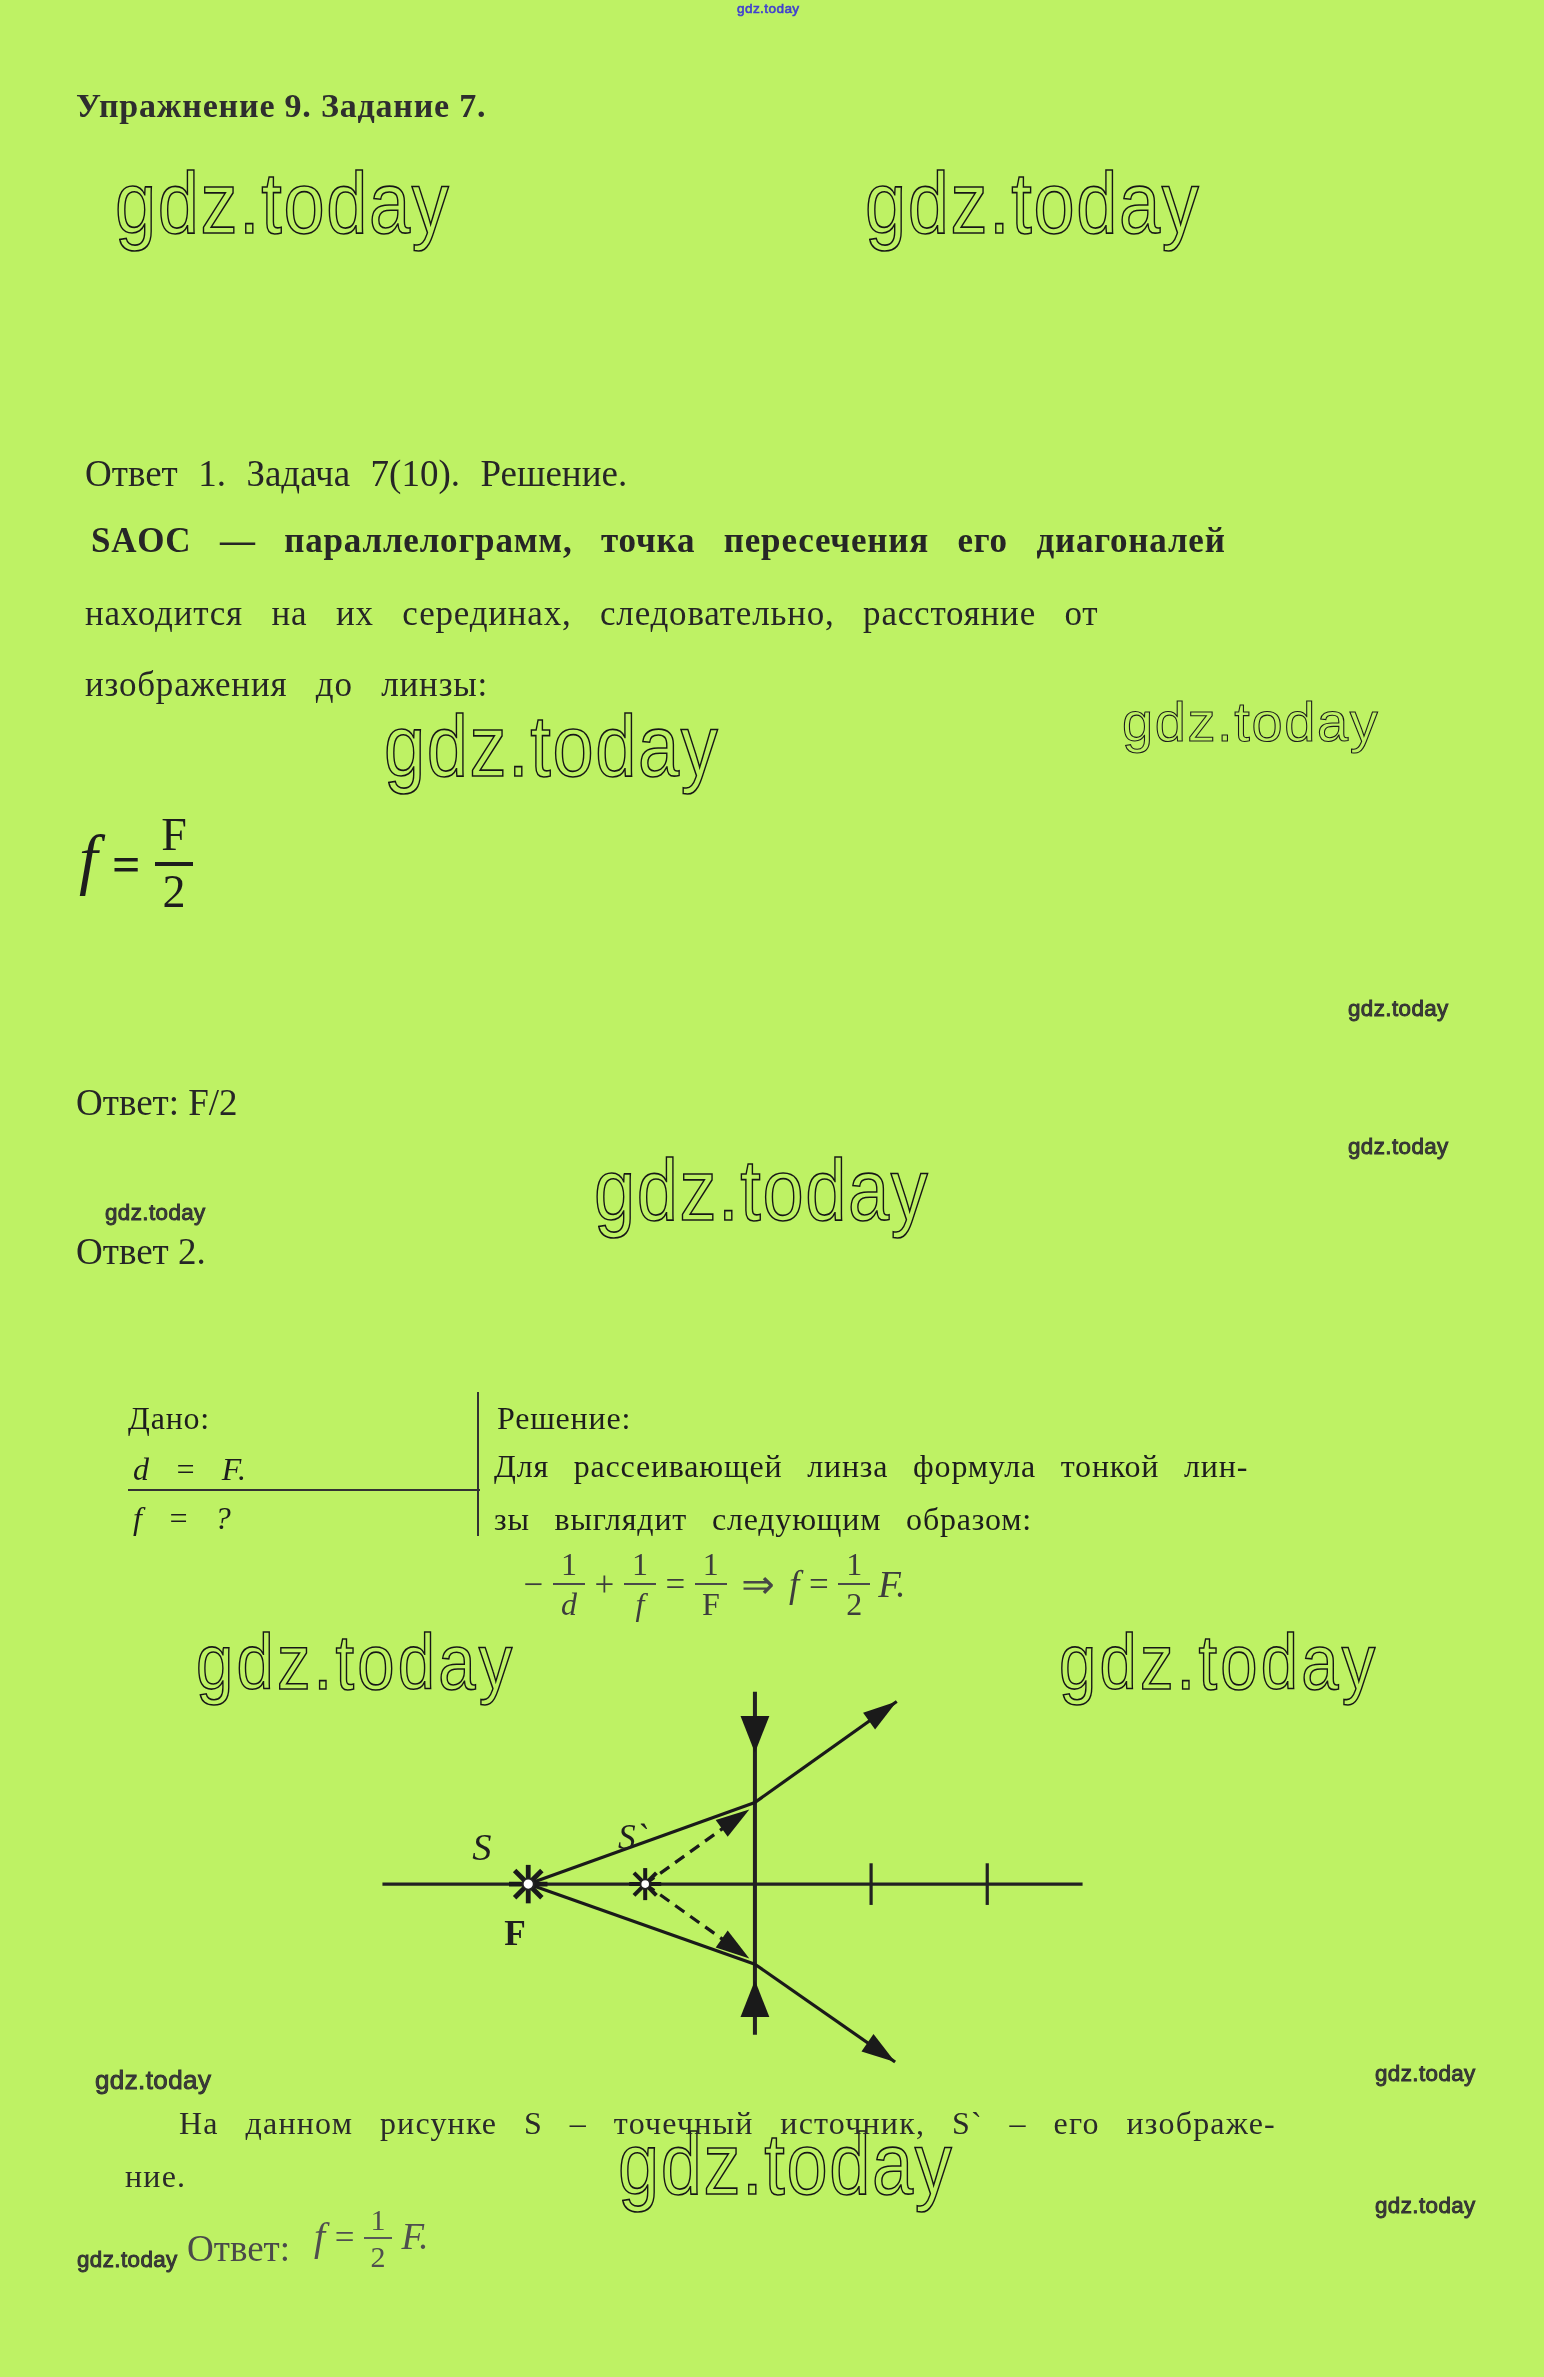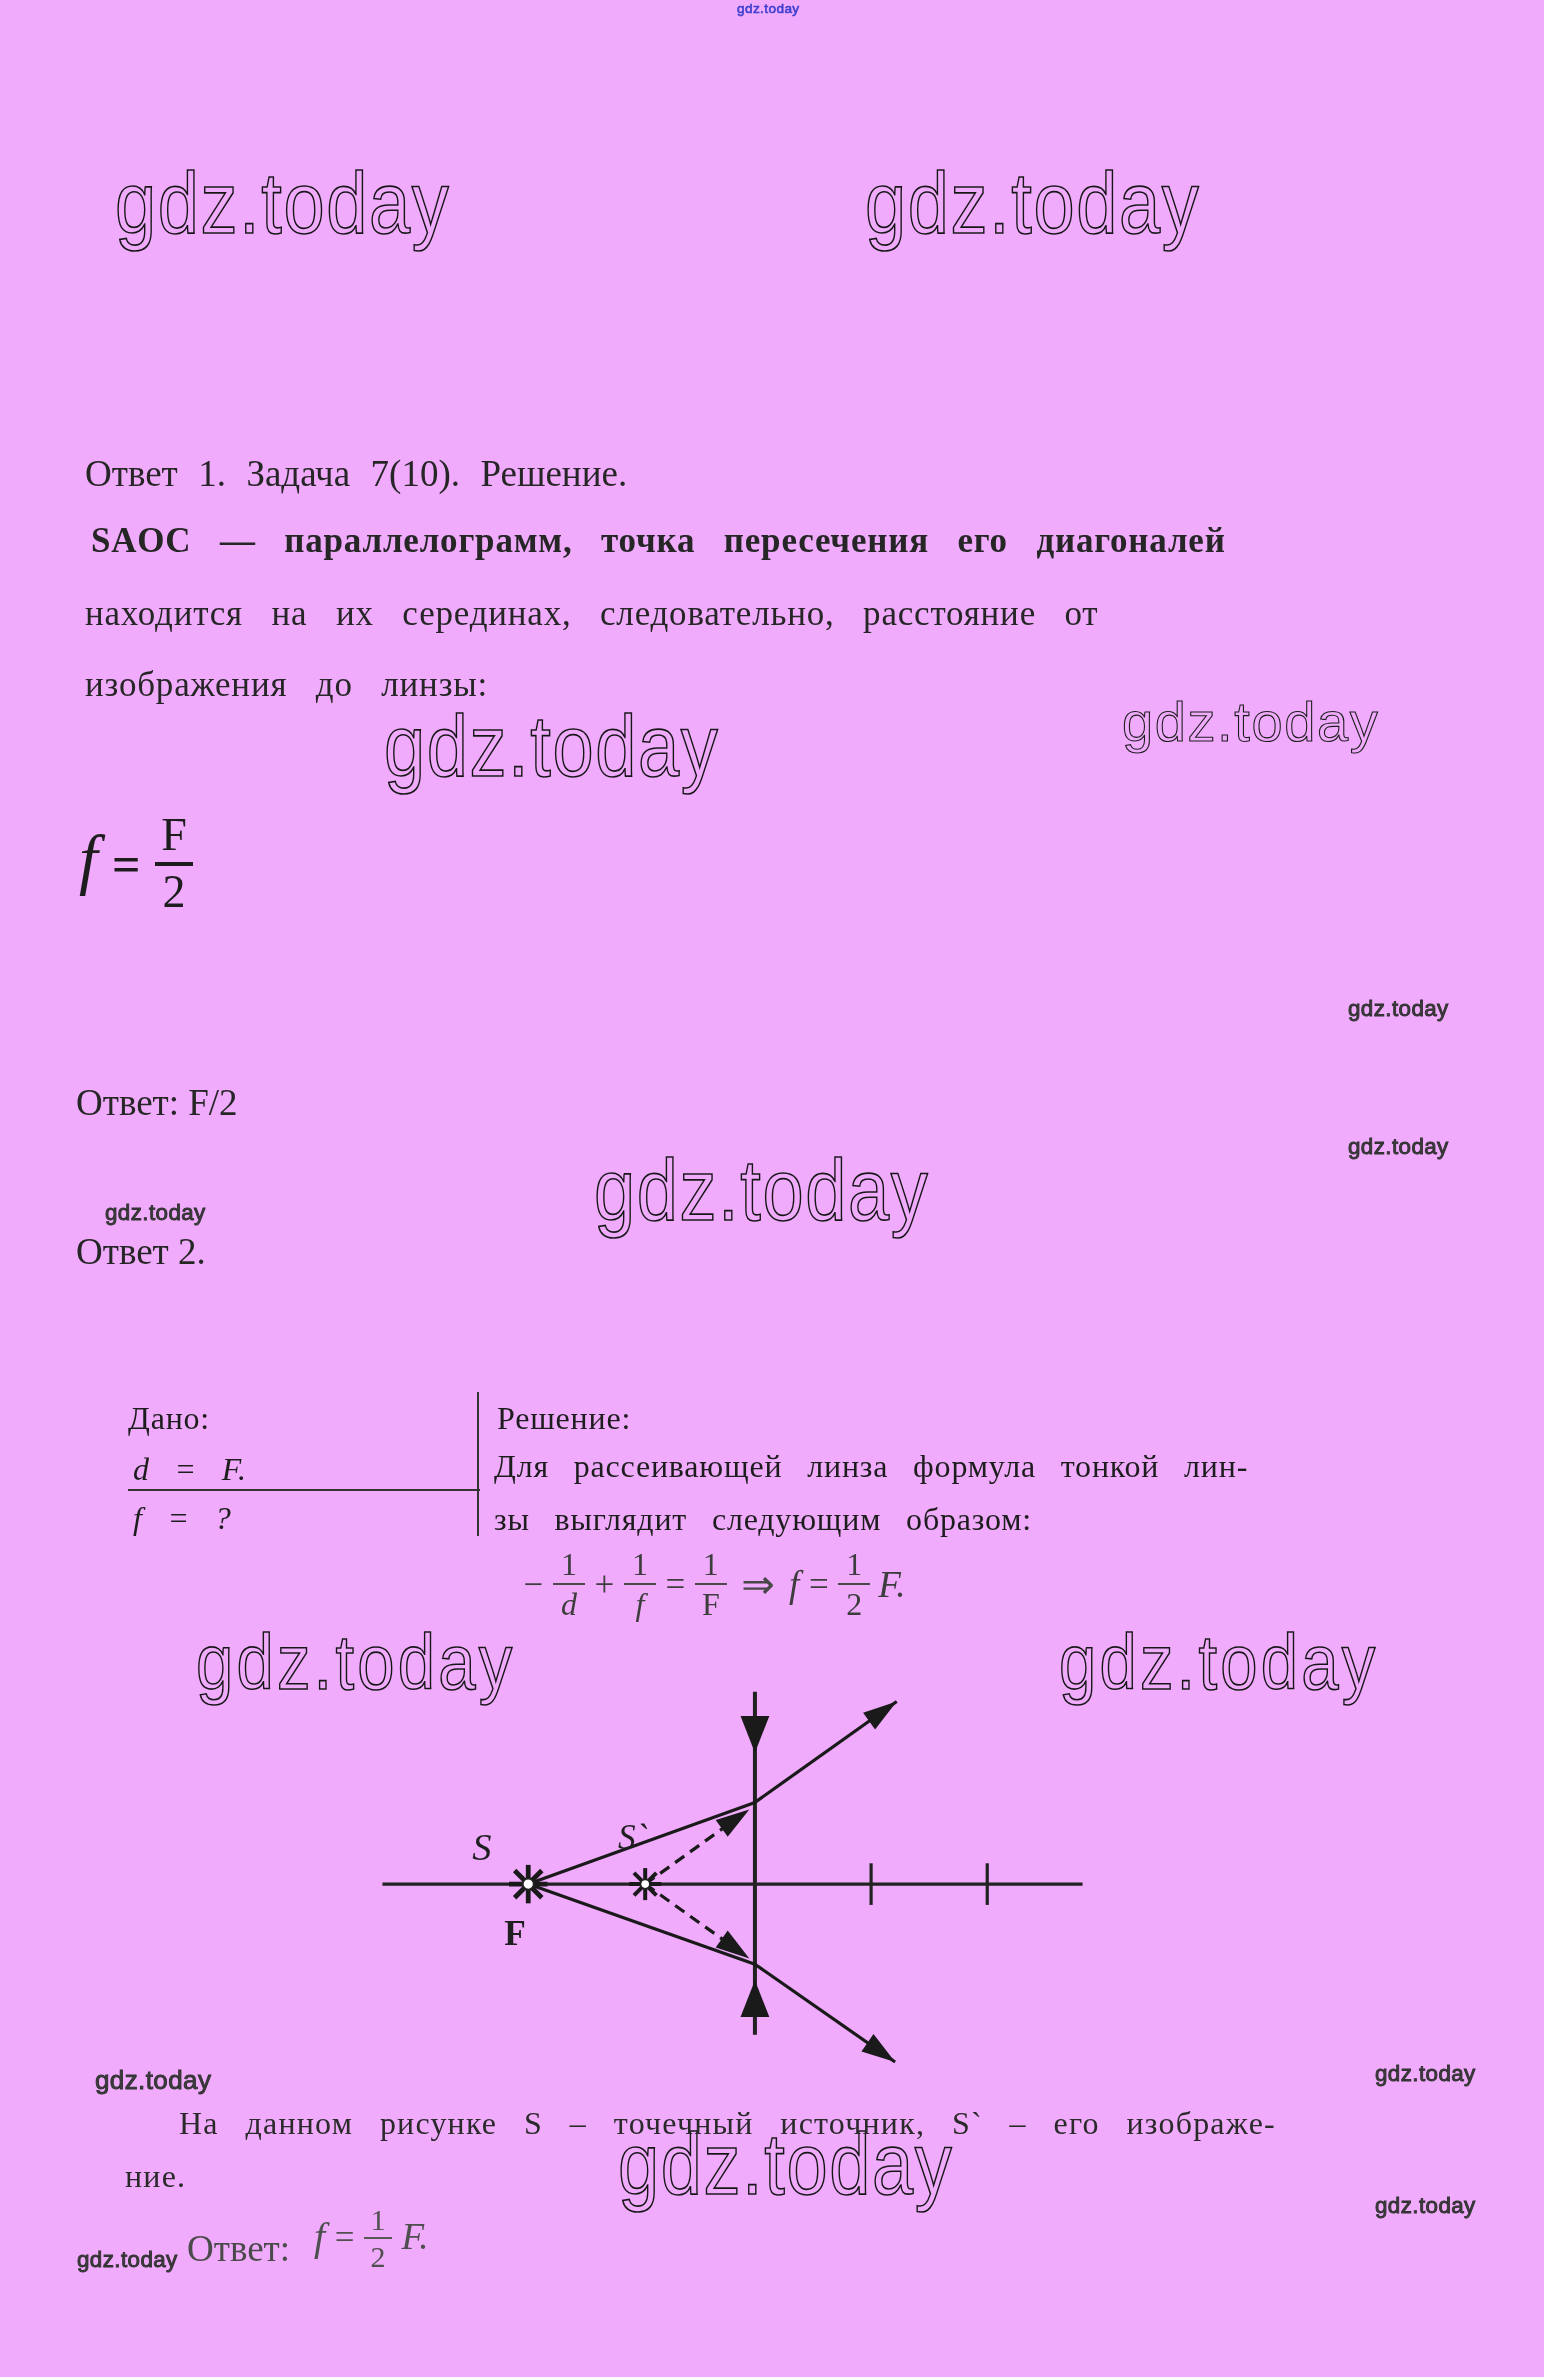--- a/index.html
+++ b/index.html
@@ -1,16 +1,16 @@
 <!DOCTYPE html>
 <html style="font-size:13px"><head>
 <meta charset="utf-8">
 <style>
   html,body{margin:0;padding:0;background:#ffffff;}
-  #page{position:relative;width:1544px;height:2377px;background:#f0abfc;overflow:hidden;
+  #page{position:relative;width:1544px;height:2377px;background:#bef264;overflow:hidden;
         font-family:"Liberation Serif",serif;color:#242424;}
 
   
   .t{position:absolute;font-family:"Liberation Serif",serif;color:#262626;white-space:nowrap;}
   .para{font-size:35px;letter-spacing:0.8px;word-spacing:27px;}
   .para2{font-size:35px;letter-spacing:0.8px;word-spacing:19px;}
   .title{font-size:34px;font-weight:bold;color:#2e2e2e;letter-spacing:0.8px;}
   .answerline{font-size:37px;}
   .boxtext{font-size:32px;letter-spacing:0.8px;word-spacing:16px;color:#1d1d1d;}
   .caption{font-size:32px;letter-spacing:1.2px;word-spacing:17.6px;color:#2a2a2a;}
@@ -78,20 +78,21 @@
   <div class="wm big" style="left:594px;top:1147px;">gdz.today</div>
   <div class="wm small" style="left:105px;top:1202px;">gdz.today</div>
   <div class="wm big85" style="left:196px;top:1623px;">gdz.today</div>
   <div class="wm big85" style="left:1059px;top:1623px;">gdz.today</div>
   <div class="wm small32" style="left:95px;top:2067px;">gdz.today</div>
   <div class="wm small" style="left:1375px;top:2063px;">gdz.today</div>
   <div class="wm big" style="left:618px;top:2121px;">gdz.today</div>
   <div class="wm small" style="left:1375px;top:2195px;">gdz.today</div>
   <div class="wm small" style="left:77px;top:2249px;">gdz.today</div>
 
+  <div class="t title" style="left:76px;top:87px;">Упражнение 9. Задание 7.</div>
 
 
   <div class="t answerline" style="left:85px;top:452px;word-spacing:11.2px;">Ответ 1. Задача 7(10). Решение.</div>
   <div class="t para2" style="left:91px;top:521px;font-weight:bold;">SAOC — параллелограмм, точка пересечения его диагоналей</div>
   <div class="t para2" style="left:85px;top:594px;">находится на их серединах, следовательно, расстояние от</div>
   <div class="t para2" style="left:85px;top:665px;">изображения до линзы:</div>
 
   <div class="formula" id="formula-main">
     <span class="lhs">f</span>
     <span class="eq">=</span>

